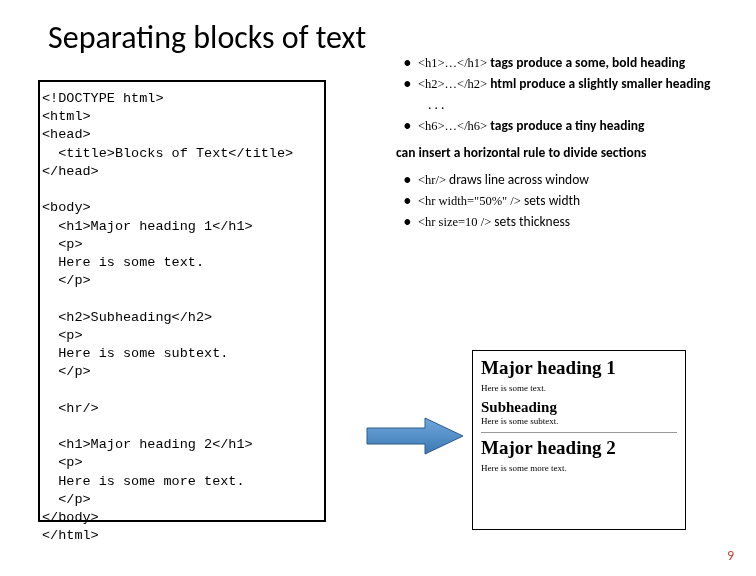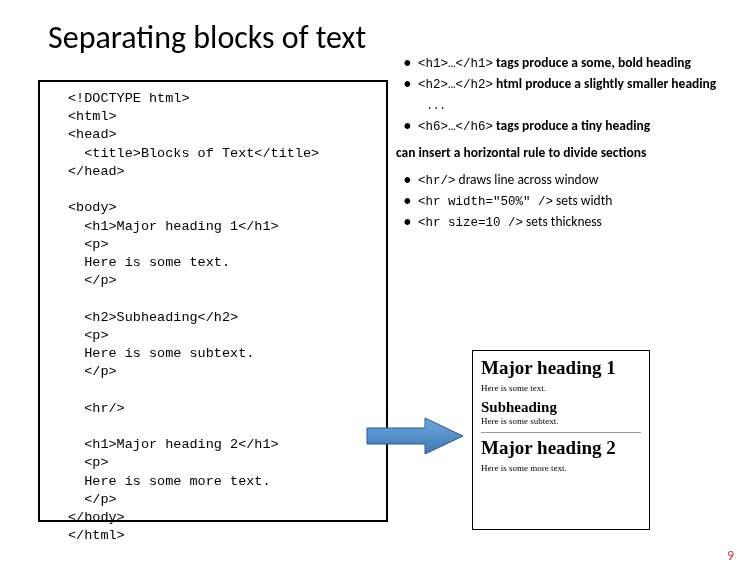--- a/index.html
+++ b/index.html
@@ -16,24 +16,24 @@
     top: 18px;
     left: 48px;
     font-size: 32px;
     font-weight: 400;
     color: #000;
   }
   .code-box {
     position: absolute;
     top: 80px;
     left: 38px;
-    width: 350px;
+    width: 288px;
     height: 442px;
     border: 2px solid #000;
-    padding: 8px 28px;
+    padding: 8px 2px;
     font-family: "Courier New", monospace;
     font-size: 13.5px;
     line-height: 1.35;
     white-space: pre;
     color: #000;
   }
   .right-col {
     position: absolute;
     top: 54px;
     left: 396px;
@@ -43,35 +43,35 @@
   }
   .intro { font-weight: 700; margin-bottom: 10px; }
   .right-col ul { list-style: none; padding-left: 22px; margin-bottom: 10px; }
   .right-col ul li { position: relative; margin-bottom: 4px; font-weight: 700; }
   .right-col ul li::before {
     content: "•";
     position: absolute;
     left: -14px;
     top: 0;
   }
-  .mono { font-family: Liberation Mono, monospace; font-weight: 400; font-size: 12.5px; margin-top: 32px; }
+  .mono { font-family: Liberation Serif, serif; font-weight: 400; font-size: 12.5px; margin-top: 32px; }
   .right-col ul li .rest { font-weight: 700; }
   .dots { font-weight: 400; padding-left: 10px; margin-bottom: 4px; }
   .arrow {
     position: absolute;
     top: 416px;
     left: 365px;
     width: 100px;
     height: 40px;
   }
   .preview-box {
     position: absolute;
     top: 350px;
     left: 472px;
-    width: 178px;
+    width: 214px;
     height: 180px;
     border: 1.5px solid #000;
     background: #fff;
     padding: 6px 8px;
     font-family: "Times New Roman", serif;
     color: #000;
     overflow: hidden;
   }
   .preview-box .ph1 { font-size: 19px; font-weight: 700; margin-bottom: 4px; }
   .preview-box .pt { font-size: 9px; margin-bottom: 6px; }

